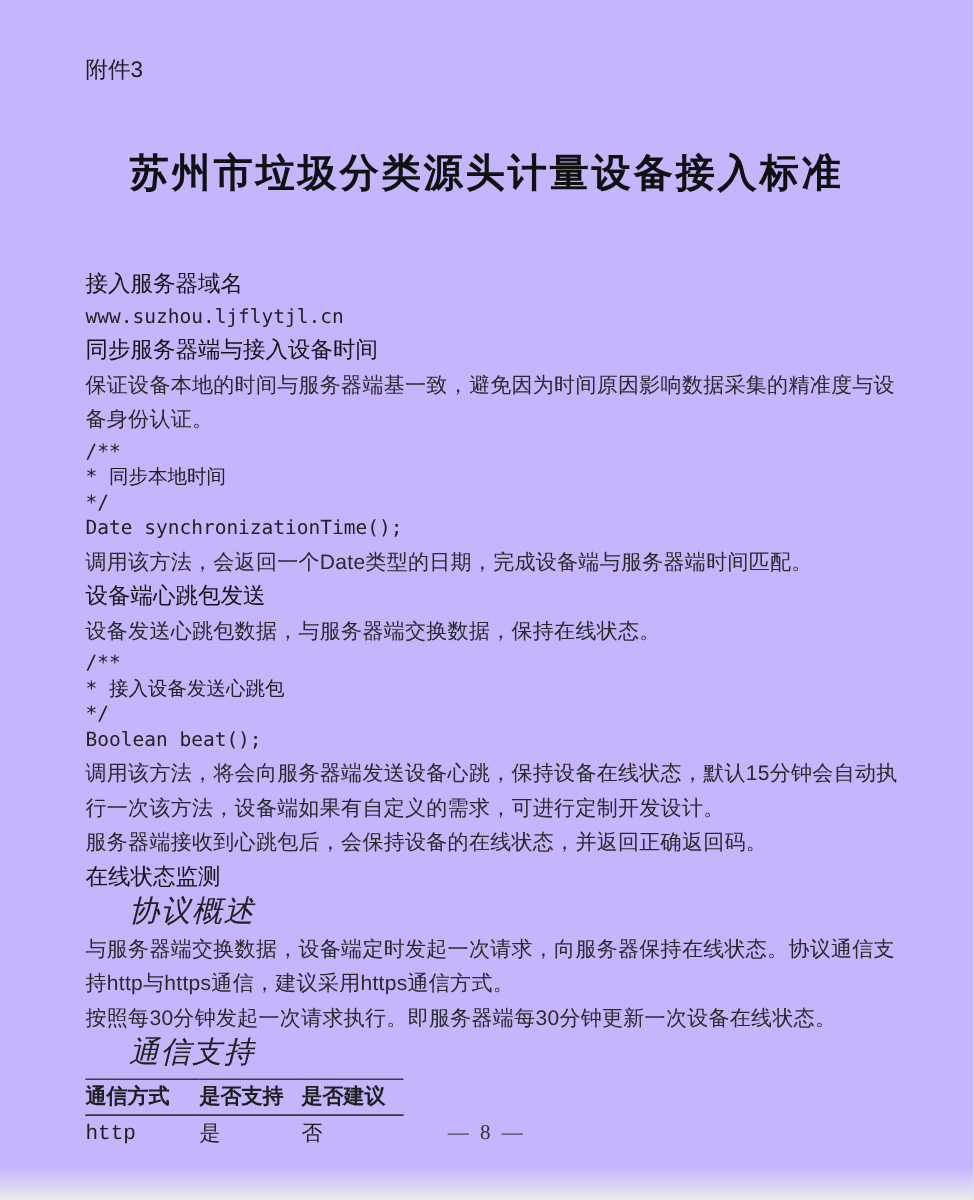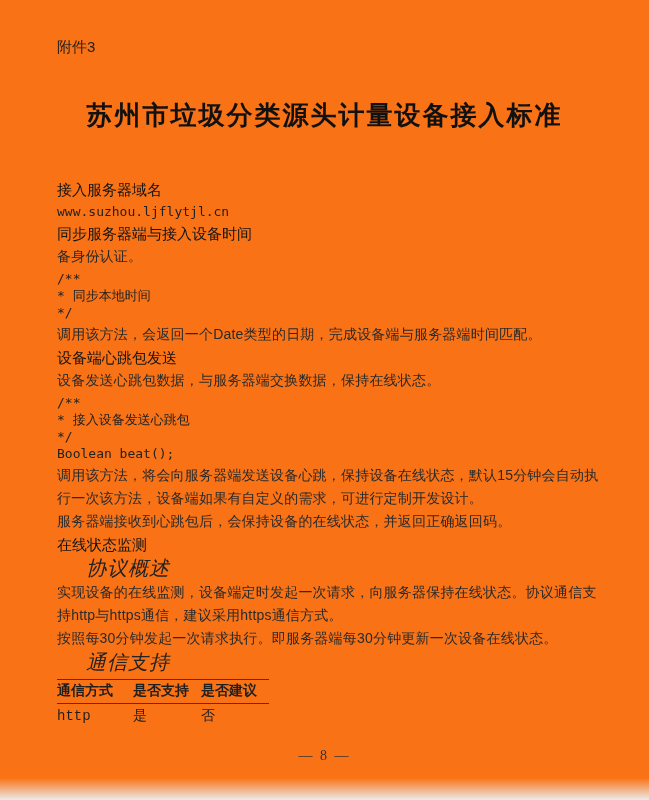--- a/index.html
+++ b/index.html
@@ -6,21 +6,21 @@
   html, body { background: #ffffff; }
   body {
     width: 649px; height: 800px;
     font-family: "Liberation Sans", "DejaVu Sans", sans-serif;
     color: #262626;
     position: relative;
     overflow: hidden;
   }
   .page {
     position: absolute; inset: 0;
-    background: #f97316;
+    background: #c4b5fd;
     padding: 36px 57px 0 57px;
   }
   .attachment-label {
     font-size: 15px;
     color: #1f1f1f;
     line-height: 22px;
   }
   .doc-title {
     margin-top: 40px;
     margin-bottom: 44px;
@@ -117,27 +117,29 @@
 
     <div class="heading">接入服务器域名</div>
 
     <div class="code-block">
       <div class="code-line">www.suzhou.ljflytjl.cn</div>
     </div>
 
     <div class="heading">同步服务器端与接入设备时间</div>
 
     <div class="paragraph">
+      <div class="body-line">保证设备本地的时间与服务器端基一致，避免因为时间原因影响数据采集的精准度与设</div>
       <div class="body-line">备身份认证。</div>
     </div>
 
     <div class="code-block">
       <div class="code-line">/**</div>
       <div class="code-line">* 同步本地时间</div>
       <div class="code-line">*/</div>
+      <div class="code-line">Date synchronizationTime();</div>
     </div>
 
     <div class="paragraph">
       <div class="body-line">调用该方法，会返回一个Date类型的日期，完成设备端与服务器端时间匹配。</div>
     </div>
 
     <div class="heading">设备端心跳包发送</div>
 
     <div class="paragraph">
       <div class="body-line">设备发送心跳包数据，与服务器端交换数据，保持在线状态。</div>
@@ -157,21 +159,21 @@
 
     <div class="paragraph">
       <div class="body-line">服务器端接收到心跳包后，会保持设备的在线状态，并返回正确返回码。</div>
     </div>
 
     <div class="heading">在线状态监测</div>
 
     <div class="subheading">协议概述</div>
 
     <div class="paragraph">
-      <div class="body-line">实现设备的在线监测，设备端定时发起一次请求，向服务器保持在线状态。协议通信支</div>
+      <div class="body-line">与服务器端交换数据，设备端定时发起一次请求，向服务器保持在线状态。协议通信支</div>
       <div class="body-line">持http与https通信，建议采用https通信方式。</div>
     </div>
 
     <div class="paragraph">
       <div class="body-line">按照每30分钟发起一次请求执行。即服务器端每30分钟更新一次设备在线状态。</div>
     </div>
 
     <div class="subheading">通信支持</div>
 
     <table class="support-table">

